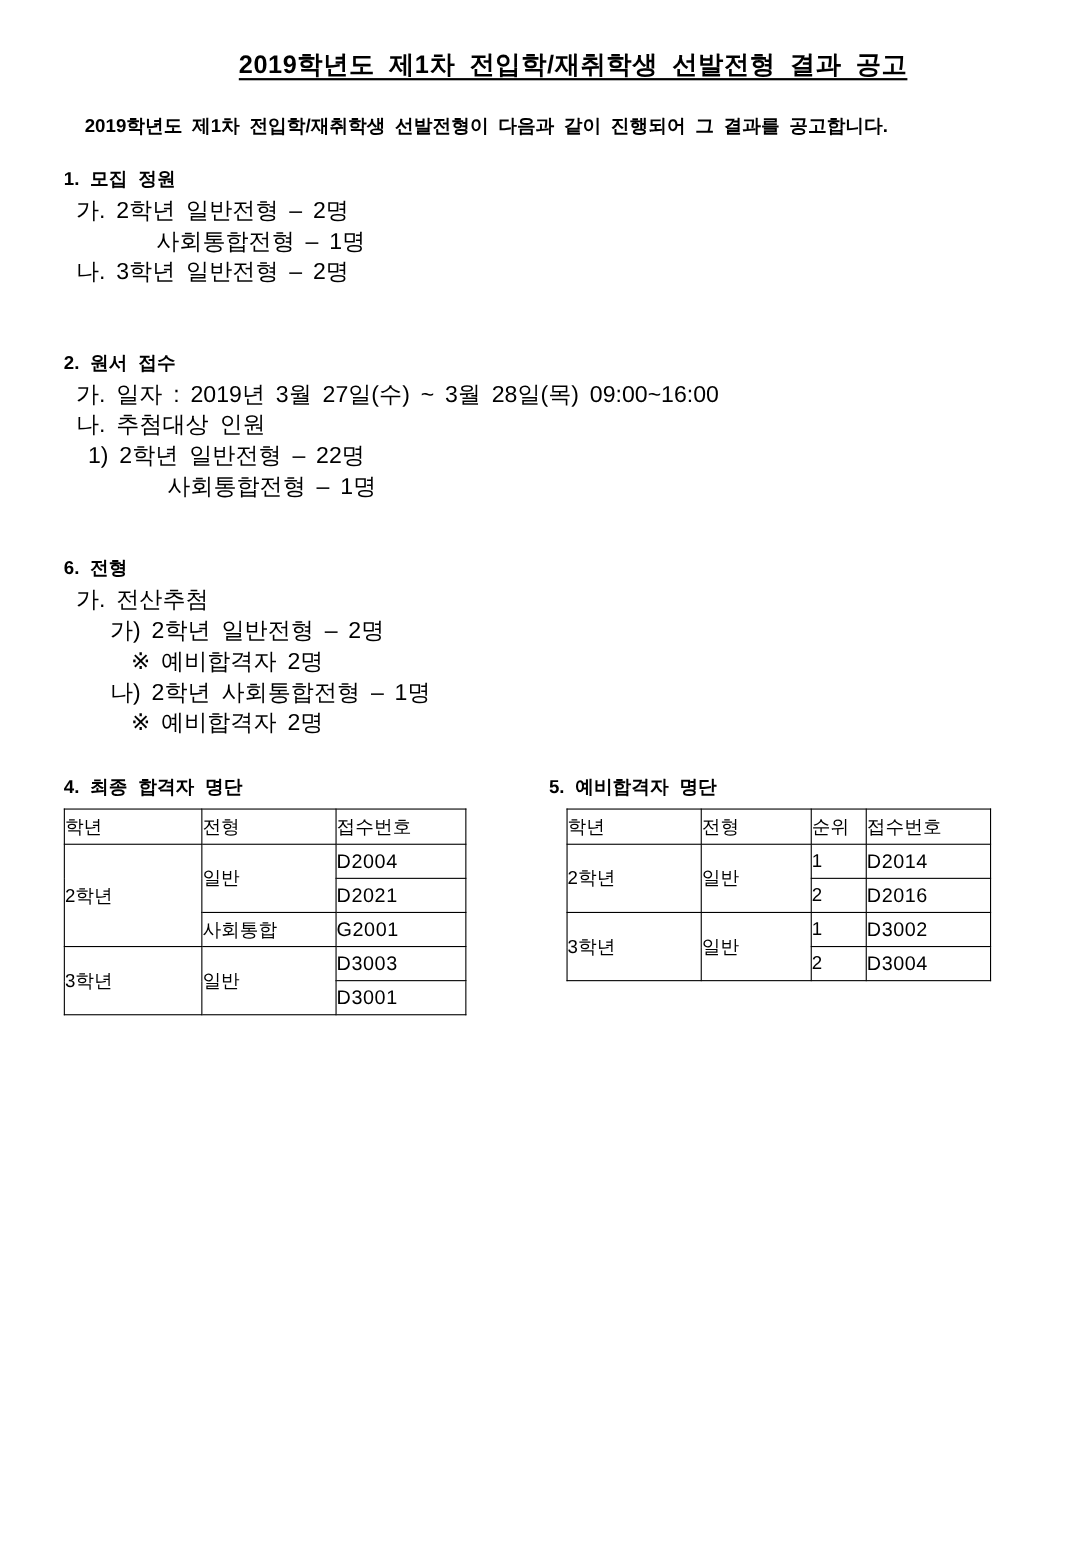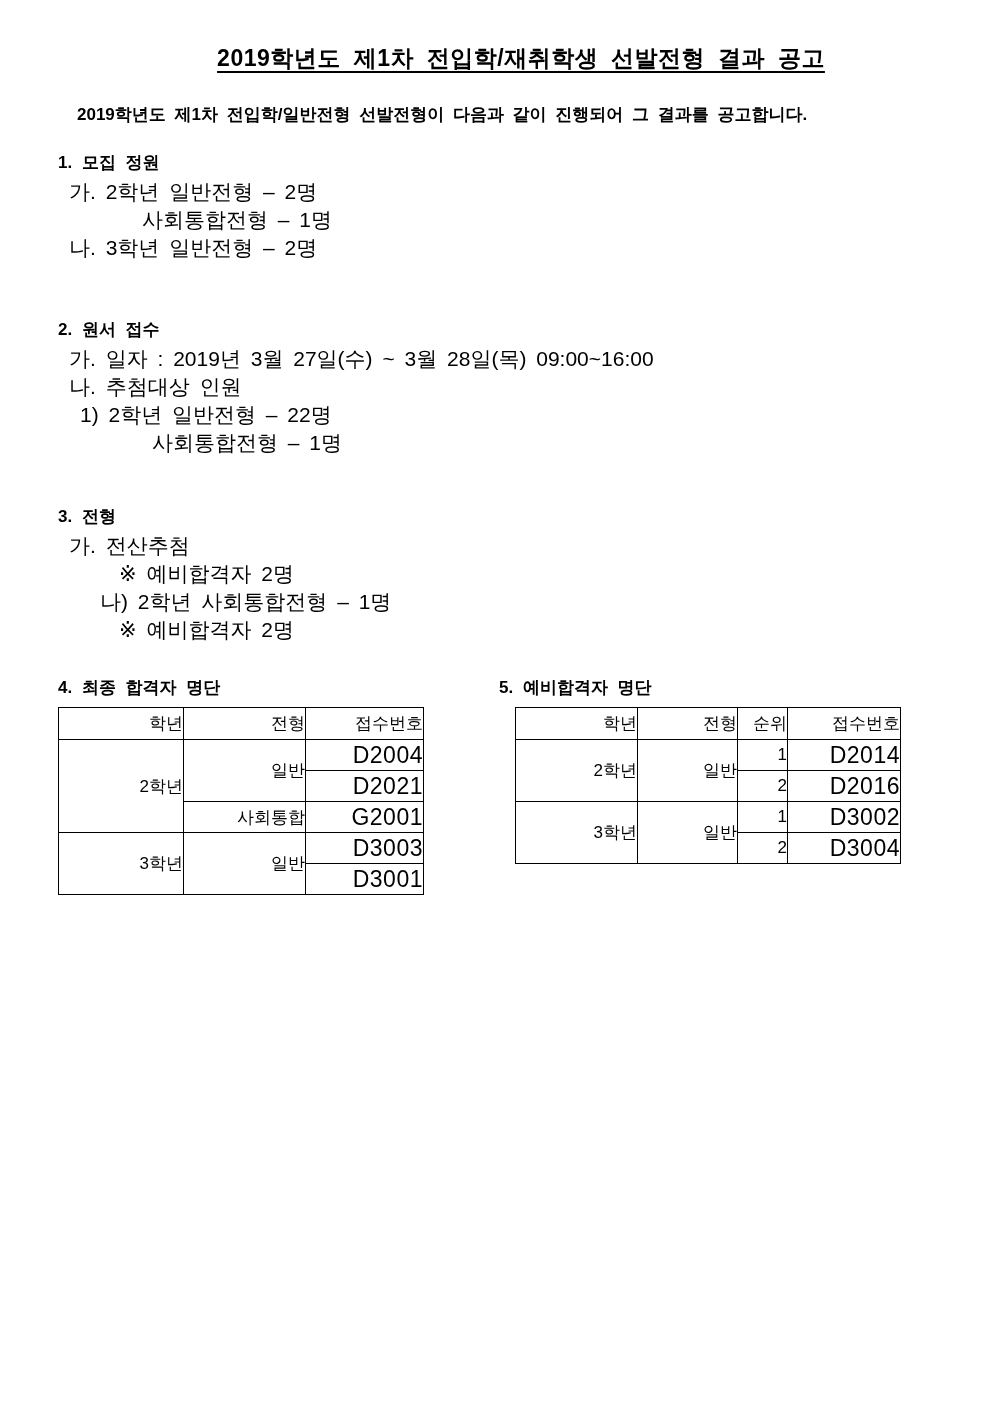--- a/index.html
+++ b/index.html
@@ -73,66 +73,67 @@
     font-weight: bold;
     word-spacing: 5px;
     line-height: 24px;
     margin-bottom: 7px;
   }
   .tbl-block-wait .tbl-heading { margin-left: 0; }
   .tbl-block-wait table { margin-left: 16px; }
   table { border-collapse: collapse; table-layout: fixed; }
   th, td {
     border: 1.5px solid #000000;
-    text-align: right;
+    text-align: left;
     vertical-align: middle;
     padding: 0;
     font-size: 17px;
     font-weight: normal;
     height: 31px;
   }
   th { height: 32px; }
-  td.num { font-size: 23px; letter-spacing: 0.5px; }
+  td.num { font-size: 18px; letter-spacing: 0.5px; }
   
   .tbl-final col.c-grade { width: 125px; }
   .tbl-final col.c-track { width: 122px; }
   .tbl-final col.c-number { width: 118px; }
   
   .tbl-wait col.c-grade { width: 122px; }
   .tbl-wait col.c-track { width: 100px; }
   .tbl-wait col.c-rank { width: 50px; }
   .tbl-wait col.c-number { width: 113px; }
 </style>
 </head>
 <body>
 
 <div class="page">
 
   <h1 class="doc-title">2019학년도 제1차 전입학/재취학생 선발전형 결과 공고</h1>
 
-  <p class="intro">2019학년도 제1차 전입학/일반전형 선발전형이 다음과 같이 진행되어 그 결과를 공고합니다.</p>
+  <p class="intro">2019학년도 제1차 전입학/재취학생 선발전형이 다음과 같이 진행되어 그 결과를 공고합니다.</p>
 
   <section class="sec sec-1">
     <h2 class="sec-heading">1. 모집 정원</h2>
     <p class="line ind1">가. 2학년 일반전형 – 2명</p>
     <p class="line cont1">사회통합전형 – 1명</p>
     <p class="line ind1">나. 3학년 일반전형 – 2명</p>
   </section>
 
   <section class="sec sec-2">
     <h2 class="sec-heading">2. 원서 접수</h2>
     <p class="line ind1">가. 일자 : 2019년 3월 27일(수) ~ 3월 28일(목) 09:00~16:00</p>
     <p class="line ind1">나. 추첨대상 인원</p>
     <p class="line ind2">1) 2학년 일반전형 – 22명</p>
     <p class="line cont2">사회통합전형 – 1명</p>
   </section>
 
   <section class="sec sec-3">
-    <h2 class="sec-heading">3. 전형</h2>
+    <h2 class="sec-heading">6. 전형</h2>
     <p class="line ind1">가. 전산추첨</p>
+    <p class="line ind3">가) 2학년 일반전형 – 2명</p>
     <p class="line ind4">※ 예비합격자 2명</p>
     <p class="line ind3">나) 2학년 사회통합전형 – 1명</p>
     <p class="line ind4">※ 예비합격자 2명</p>
   </section>
 
   <div class="tables-row">
 
     <div class="tbl-block-final">
       <h2 class="tbl-heading">4. 최종 합격자 명단</h2>
       <table class="tbl-final">

